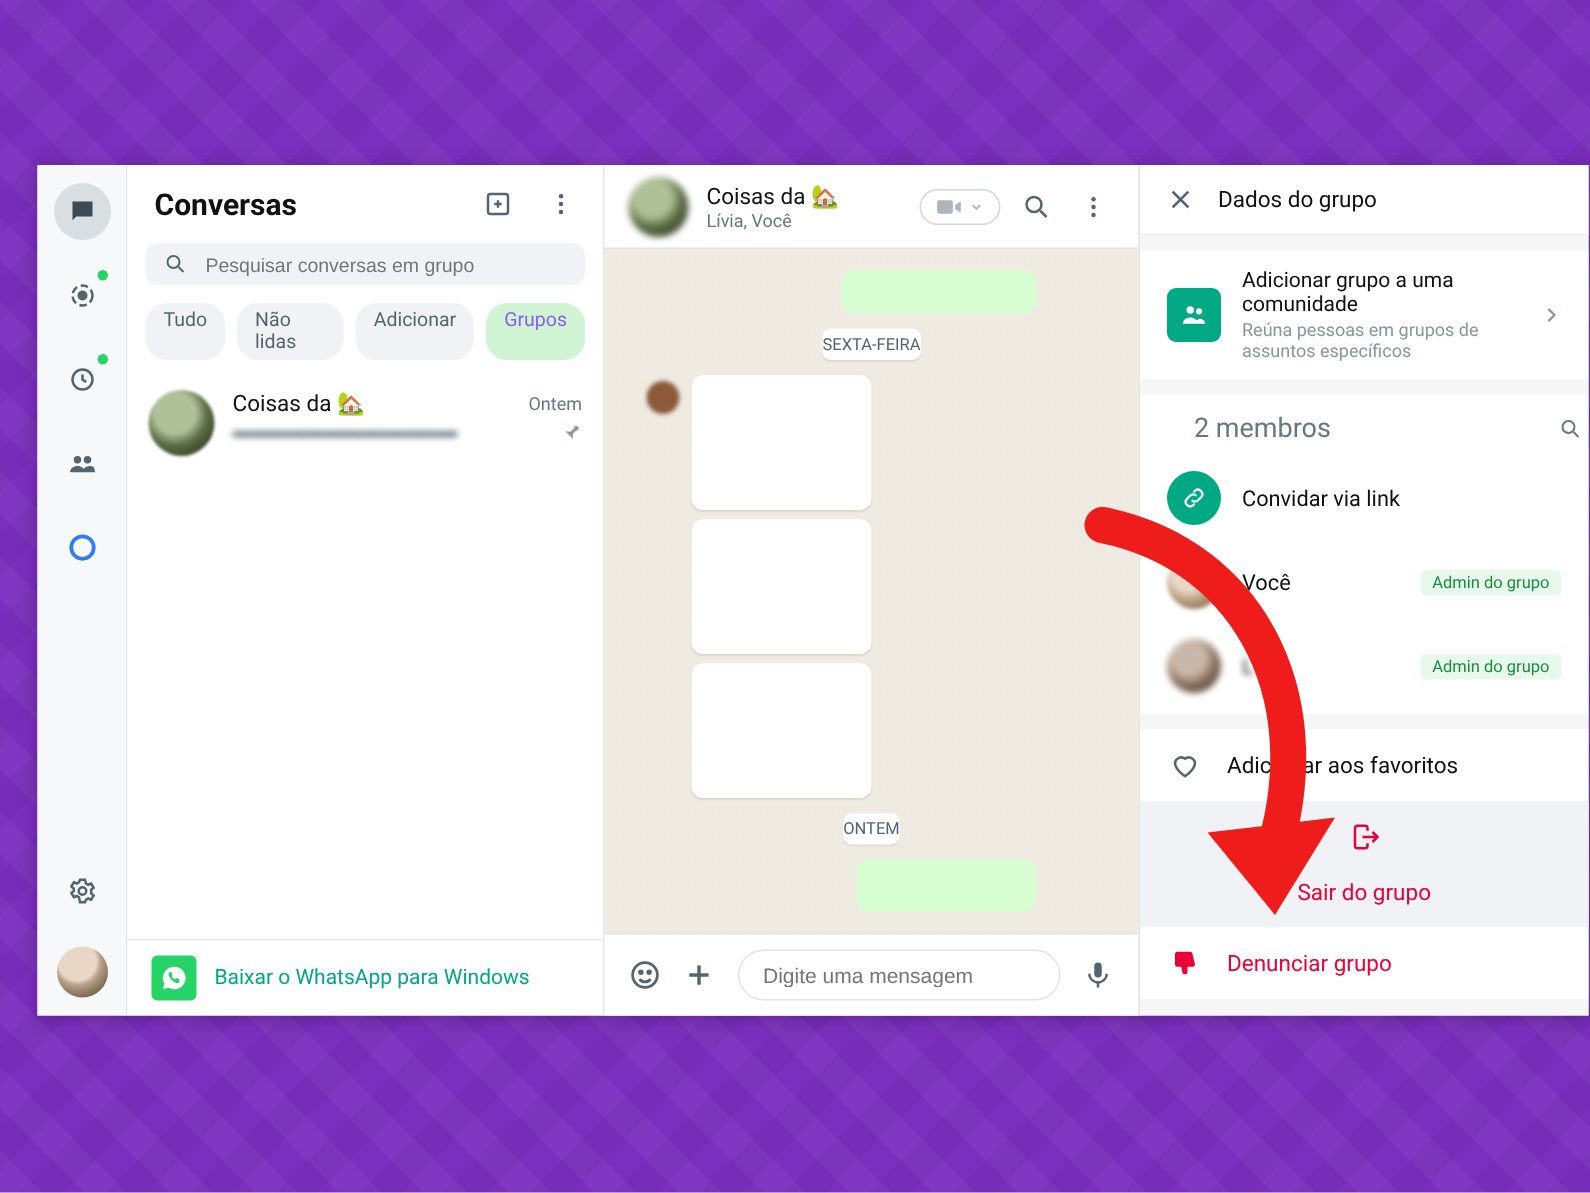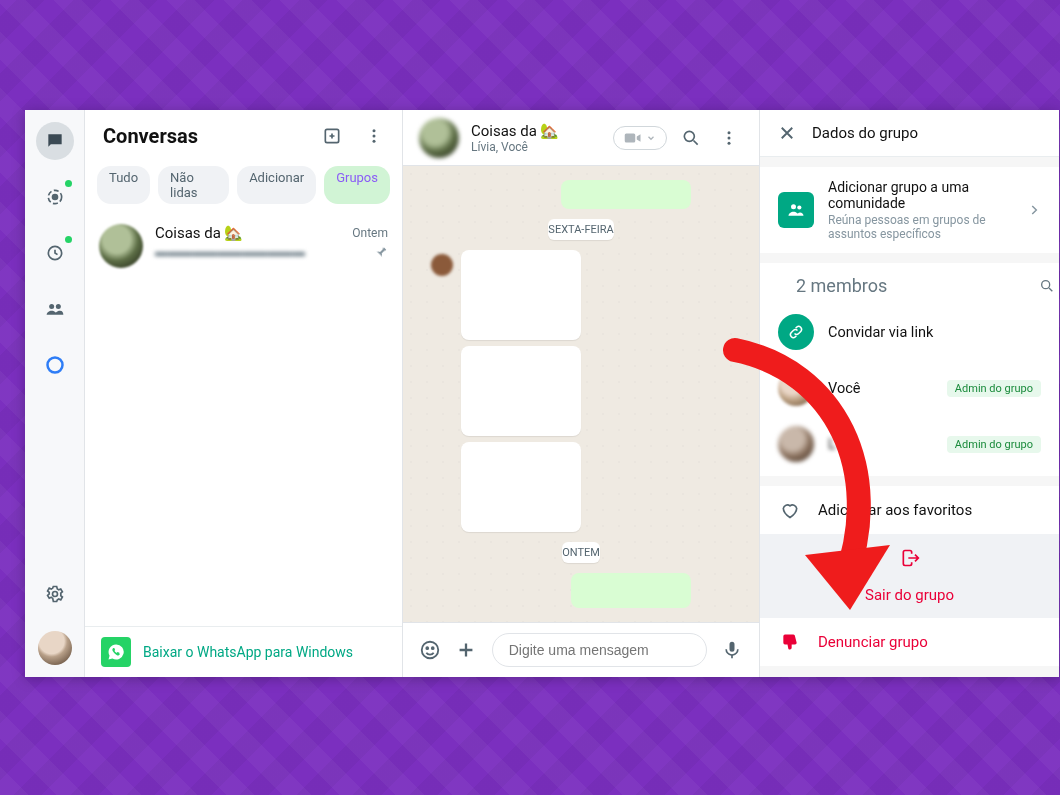--- a/index.html
+++ b/index.html
@@ -276,20 +276,27 @@
         <div class="icon-btn">
           <svg width="18" height="18" viewBox="0 0 24 24" fill="currentColor">
               <circle cx="12" cy="5" r="2"></circle>
               <circle cx="12" cy="12" r="2"></circle>
               <circle cx="12" cy="19" r="2"></circle>
             </svg>
         </div>
       </div>
     </div>
 
+    <div class="search-box">
+      <svg width="16" height="16" viewBox="0 0 24 24" fill="none" stroke="currentColor" stroke-width="2">
+          <circle cx="10" cy="10" r="6"></circle>
+          <path d="M20 20l-5-5"></path>
+        </svg>
+      <input type="text" placeholder="Pesquisar conversas em grupo" style="">
+    </div>
 
     <div class="filter-chips">
       <div class="chip">Tudo</div>
       <div class="chip">Não lidas</div>
       <div class="chip">Adicionar</div>
       <div class="chip active">Grupos</div>
     </div>
 
     <div class="chat-item">
       <div class="avatar"></div>

